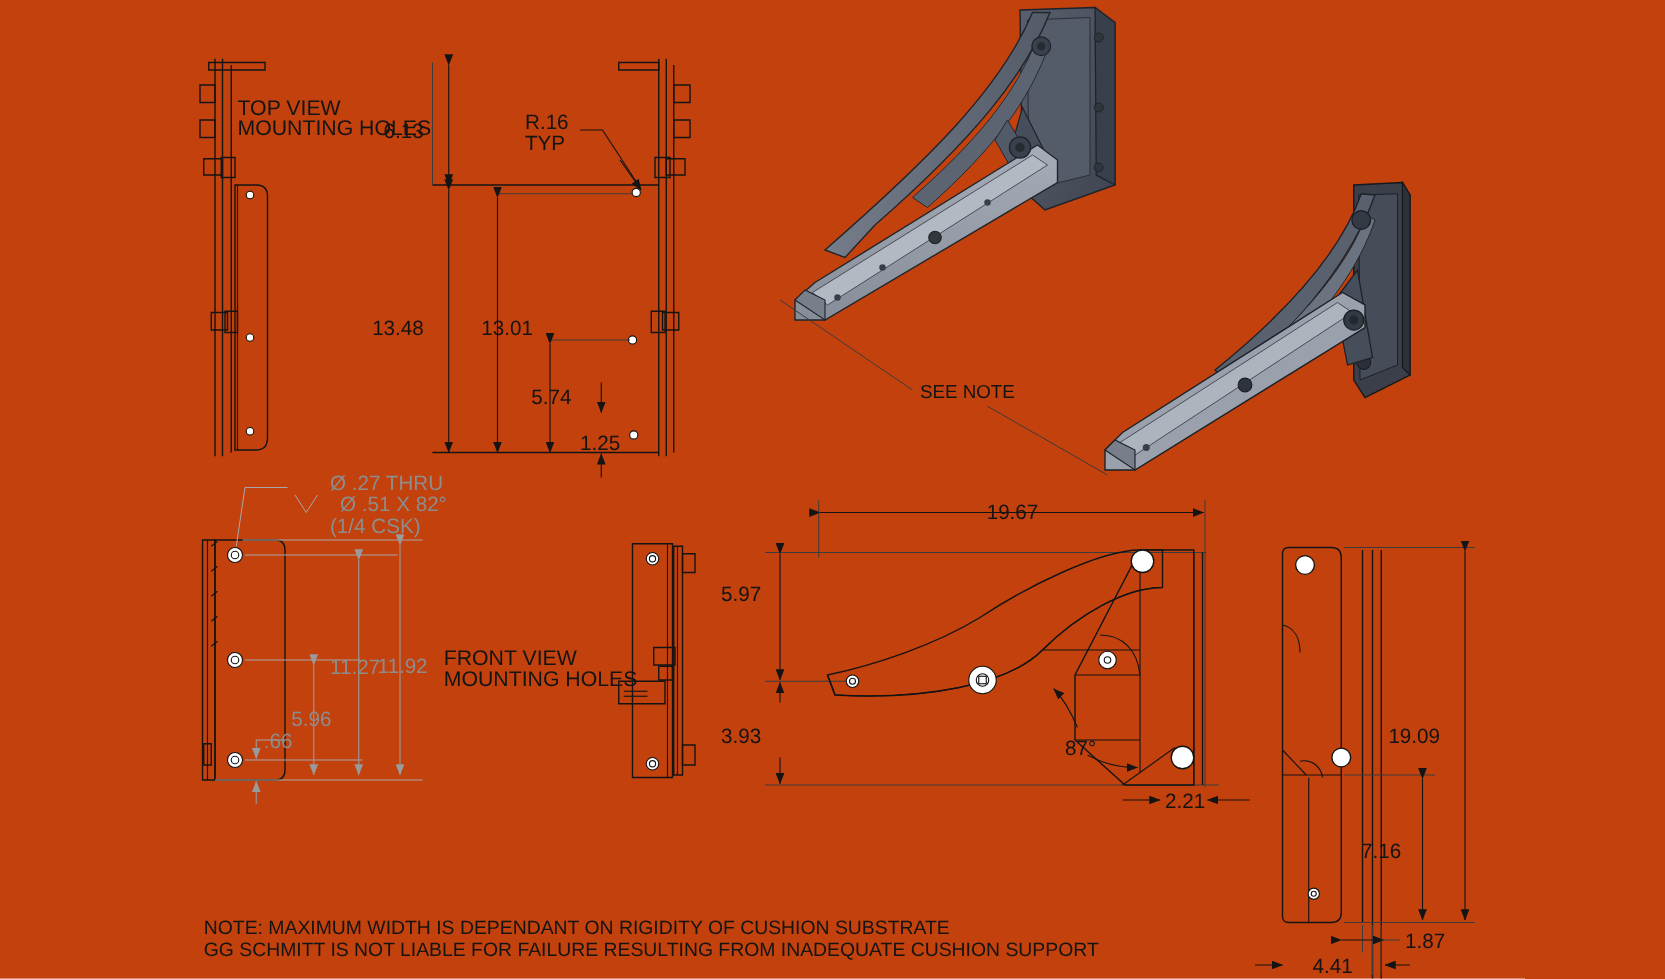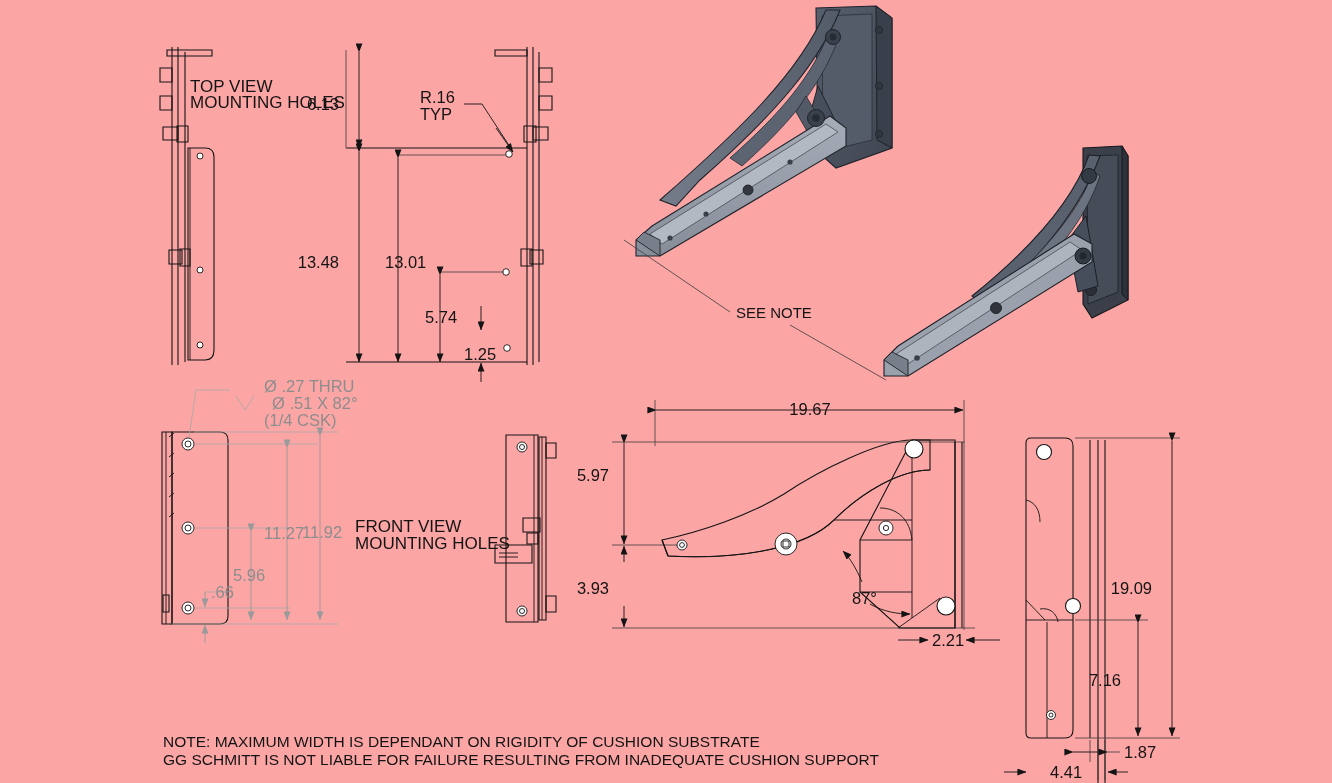--- a/index.html
+++ b/index.html
@@ -13,21 +13,21 @@
     height: 783px;
     overflow: hidden;
     font-family: "Liberation Sans", sans-serif;
     position: relative;
   }
   #sheet {
     position: absolute;
     left: 0; top: 0;
     width: 1332px;
     height: 783px;
-    background: #fca5a5;
+    background: #c2410c;
   }
   svg.drawing {
     position: absolute;
     left: 0; top: 0;
     width: 1332px;
     height: 783px;
     display: block;
   }
   text {
     font-family: "Liberation Sans", sans-serif;

